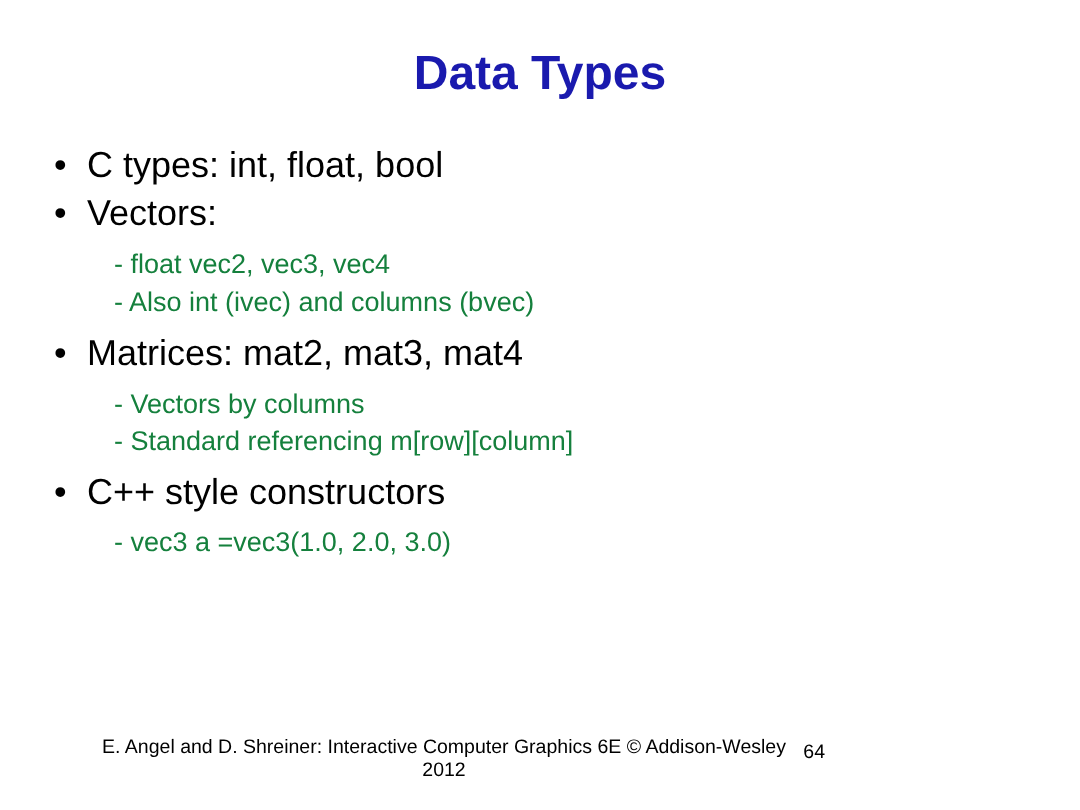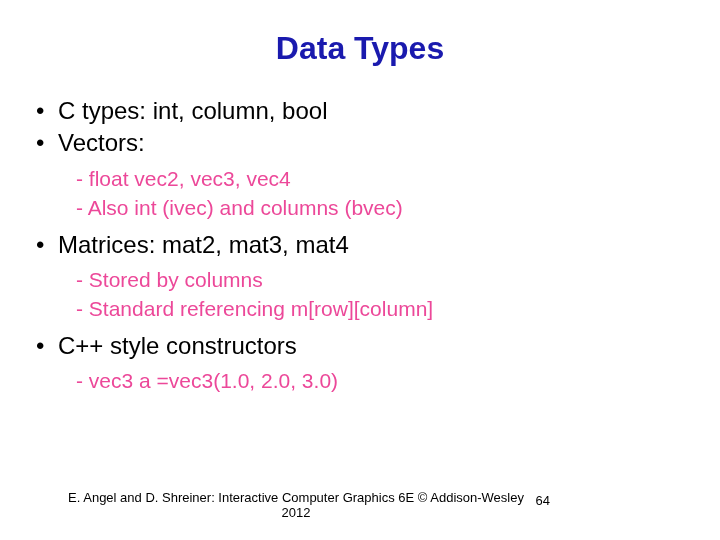--- a/index.html
+++ b/index.html
@@ -32,22 +32,22 @@
     left: 0;
     top: 0;
     font-size: 24px;
     color: #000;
   }
   .sub {
     list-style: none;
     margin: 4px 0 6px 0;
   }
   .lvl2 {
-    color: #ec4899;
-    font-size: 21px;
+    color: #15803d;
+    font-size: 18px;
     line-height: 1.4;
     padding-left: 40px;
     text-indent: -11px;
     margin-left: 11px;
   }
   .footer {
     position: absolute;
     left: 0;
     bottom: 20px;
     width: 592px;
@@ -66,31 +66,31 @@
     font-size: 13px;
   }
 </style>
 </head>
 <body>
 
 <h1 class="title">Data Types</h1>
 
 <ul class="bullets">
 
-  <li class="lvl1">C types: int, column, bool</li>
+  <li class="lvl1">C types: int, float, bool</li>
 
   <li class="lvl1">Vectors:</li>
   <ul class="sub">
     <li class="lvl2">- float vec2, vec3, vec4</li>
     <li class="lvl2">- Also int (ivec) and columns (bvec)</li>
   </ul>
 
   <li class="lvl1">Matrices: mat2, mat3, mat4</li>
   <ul class="sub">
-    <li class="lvl2">- Stored by columns</li>
+    <li class="lvl2">- Vectors by columns</li>
     <li class="lvl2">- Standard referencing m[row][column]</li>
   </ul>
 
   <li class="lvl1">C++ style constructors</li>
   <ul class="sub">
     <li class="lvl2">- vec3 a =vec3(1.0, 2.0, 3.0)</li>
   </ul>
 
 </ul>
 

